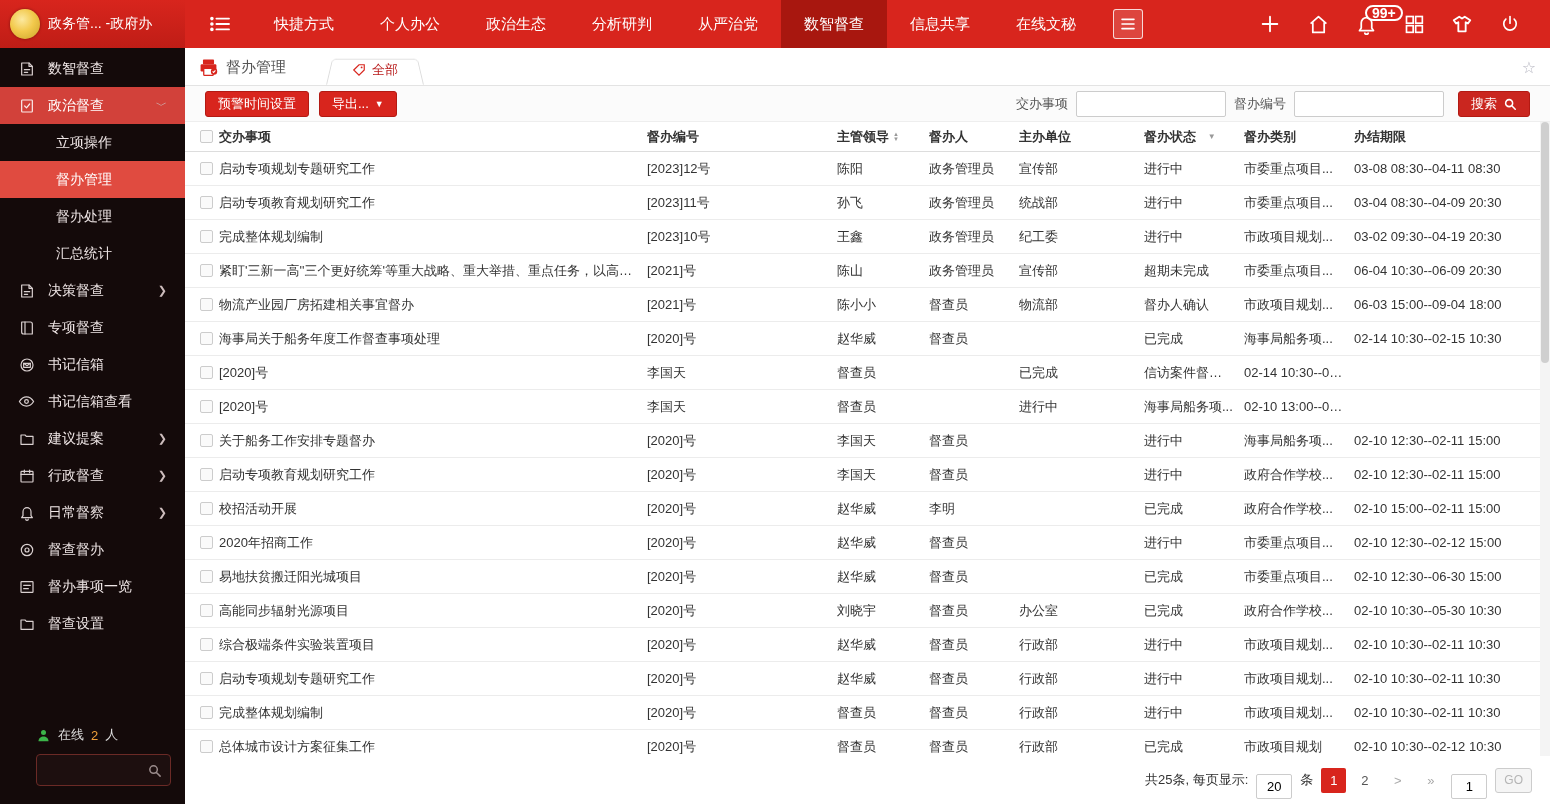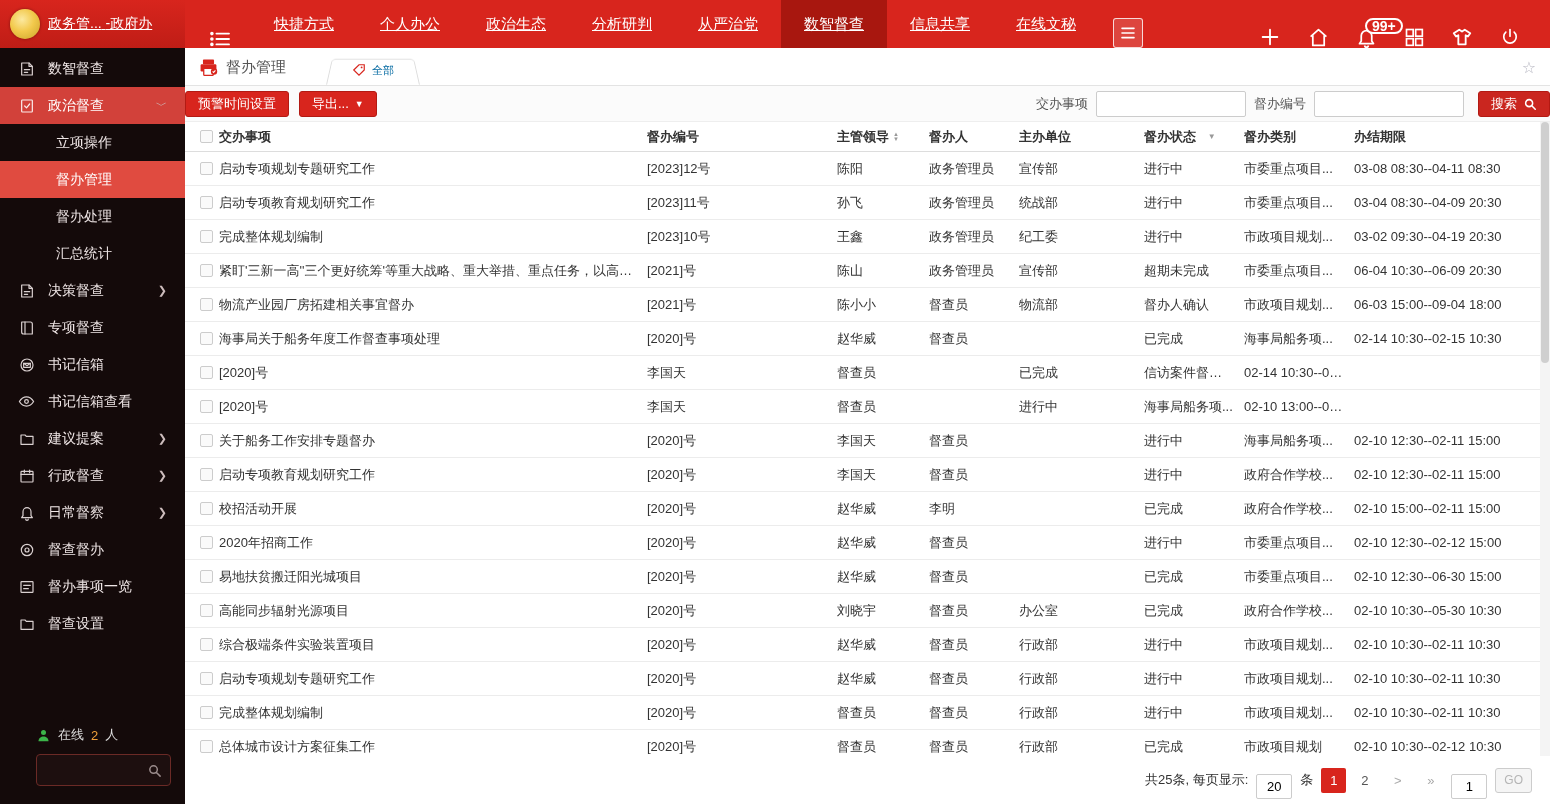--- a/index.html
+++ b/index.html
@@ -1,20 +1,20 @@
 <!DOCTYPE html>
 <html><head>
 <meta charset="utf-8">
 <style>
   * { margin:0; padding:0; box-sizing:border-box; }
   html,body { width:1550px; height:804px; overflow:hidden; font-family:"Liberation Sans","DejaVu Sans",sans-serif; }
   .app { width:1550px; height:804px; display:flex; flex-direction:column; background:#fff; }
 
   
-  .topbar { height:48px; background:#d8251d; display:flex; align-items:flex-end; color:#fff; flex:0 0 48px;text-decoration:underline; }
+  .topbar { height:48px; background:#d8251d; display:flex; align-items:center; color:#fff; flex:0 0 48px; }
   .brand { width:185px; height:48px; background:linear-gradient(#d8251d,#bf1d16); display:flex; align-items:center; gap:8px; padding:0 10px; flex:0 0 185px; }
   .logo { width:30px; height:30px; border-radius:50%; background:radial-gradient(circle at 40% 35%, #fce9a0 0%, #f2c94c 45%, #caa22a 100%); box-shadow:0 0 3px rgba(0,0,0,.4); flex:0 0 30px; }
   .brand-text { font-size:14px; white-space:nowrap; }
   .menu-toggle { margin:0 20px 0 24px; cursor:pointer; display:flex; align-items:center; }
   .topnav { display:flex; height:48px; align-items:stretch; }
   .nav-item { display:flex; align-items:center; padding:0 23px; font-size:15px; cursor:pointer; white-space:nowrap; }
   .nav-item.active { background:#a8170f; }
   .boxed-burger { width:30px; height:30px; border:1px solid rgba(255,255,255,.8); border-radius:3px; background:rgba(255,255,255,.15); display:flex; align-items:center; justify-content:center; margin-left:14px; cursor:pointer; }
   .top-actions { margin-left:auto; display:flex; align-items:center; gap:27px; padding-right:30px; }
   .top-actions .ticon { position:relative; cursor:pointer; display:flex; }
@@ -38,26 +38,26 @@
   .online-count { color:#f0a03a; }
   .side-search { height:32px; border:1px solid #6b2a26; border-radius:4px; background:#1d0f0f; display:flex; align-items:center; padding:0 8px; }
   .side-search input { flex:1; background:transparent; border:none; outline:none; color:#ddd; font-size:13px; min-width:0; }
   .side-search .mag { color:#9b8c8c; display:flex; }
 
   
   .main { flex:1; display:flex; flex-direction:column; min-width:0; background:#fff; }
   .tabrow { height:38px; flex:0 0 38px; display:flex; align-items:flex-end; padding:0 14px; border-bottom:1px solid #e3e3e3; background:#fff; }
   .title-wrap { display:flex; align-items:center; gap:8px; padding-bottom:8px; }
   .page-title { font-size:15px; color:#555; }
-  .tab { position:relative; margin-left:40px; height:30px; padding:0 26px; display:flex; align-items:center; gap:6px; color:#0369a1; font-size:11px; cursor:pointer; }
+  .tab { position:relative; margin-left:40px; height:30px; padding:0 26px; display:flex; align-items:center; gap:6px; color:#b91c1c; font-size:13px; cursor:pointer; }
   .tab::before { content:""; position:absolute; inset:0; background:#fff; border:1px solid #ddd; border-bottom:1px solid #fff; border-radius:5px 5px 0 0; transform:perspective(9px) rotateX(2.5deg); transform-origin:bottom; }
   .tab > * { position:relative; }
   .star { margin-left:auto; color:#b9b9c4; font-size:16px; padding-bottom:8px; cursor:pointer; }
 
-  .toolbar { height:36px; flex:0 0 36px; display:flex; align-items:center; padding:0 0; background:#fbfbfb; border-bottom:1px solid #eee; }
+  .toolbar { height:36px; flex:0 0 36px; display:flex; align-items:center; padding:0 20px; background:#fbfbfb; border-bottom:1px solid #eee; }
   .btn-red { background:#d8251d; color:#fff; border:1px solid #b31a13; border-radius:3px; font-size:13px; height:26px; padding:0 12px; display:flex; align-items:center; gap:6px; cursor:pointer; }
   .btn-red + .btn-red { margin-left:10px; }
   .caret { font-size:9px; }
   .filters { margin-left:auto; display:flex; align-items:center; gap:8px; }
   .filters label { font-size:13px; color:#555; }
   .filters input { width:150px; height:26px; border:1px solid #ccc; border-radius:2px; padding:0 6px; font-size:13px; outline:none; }
   .btn-search { background:#ca261f; margin-left:6px; }
 
   
   .tablewrap { flex:1; min-height:0; overflow:hidden; position:relative; }

